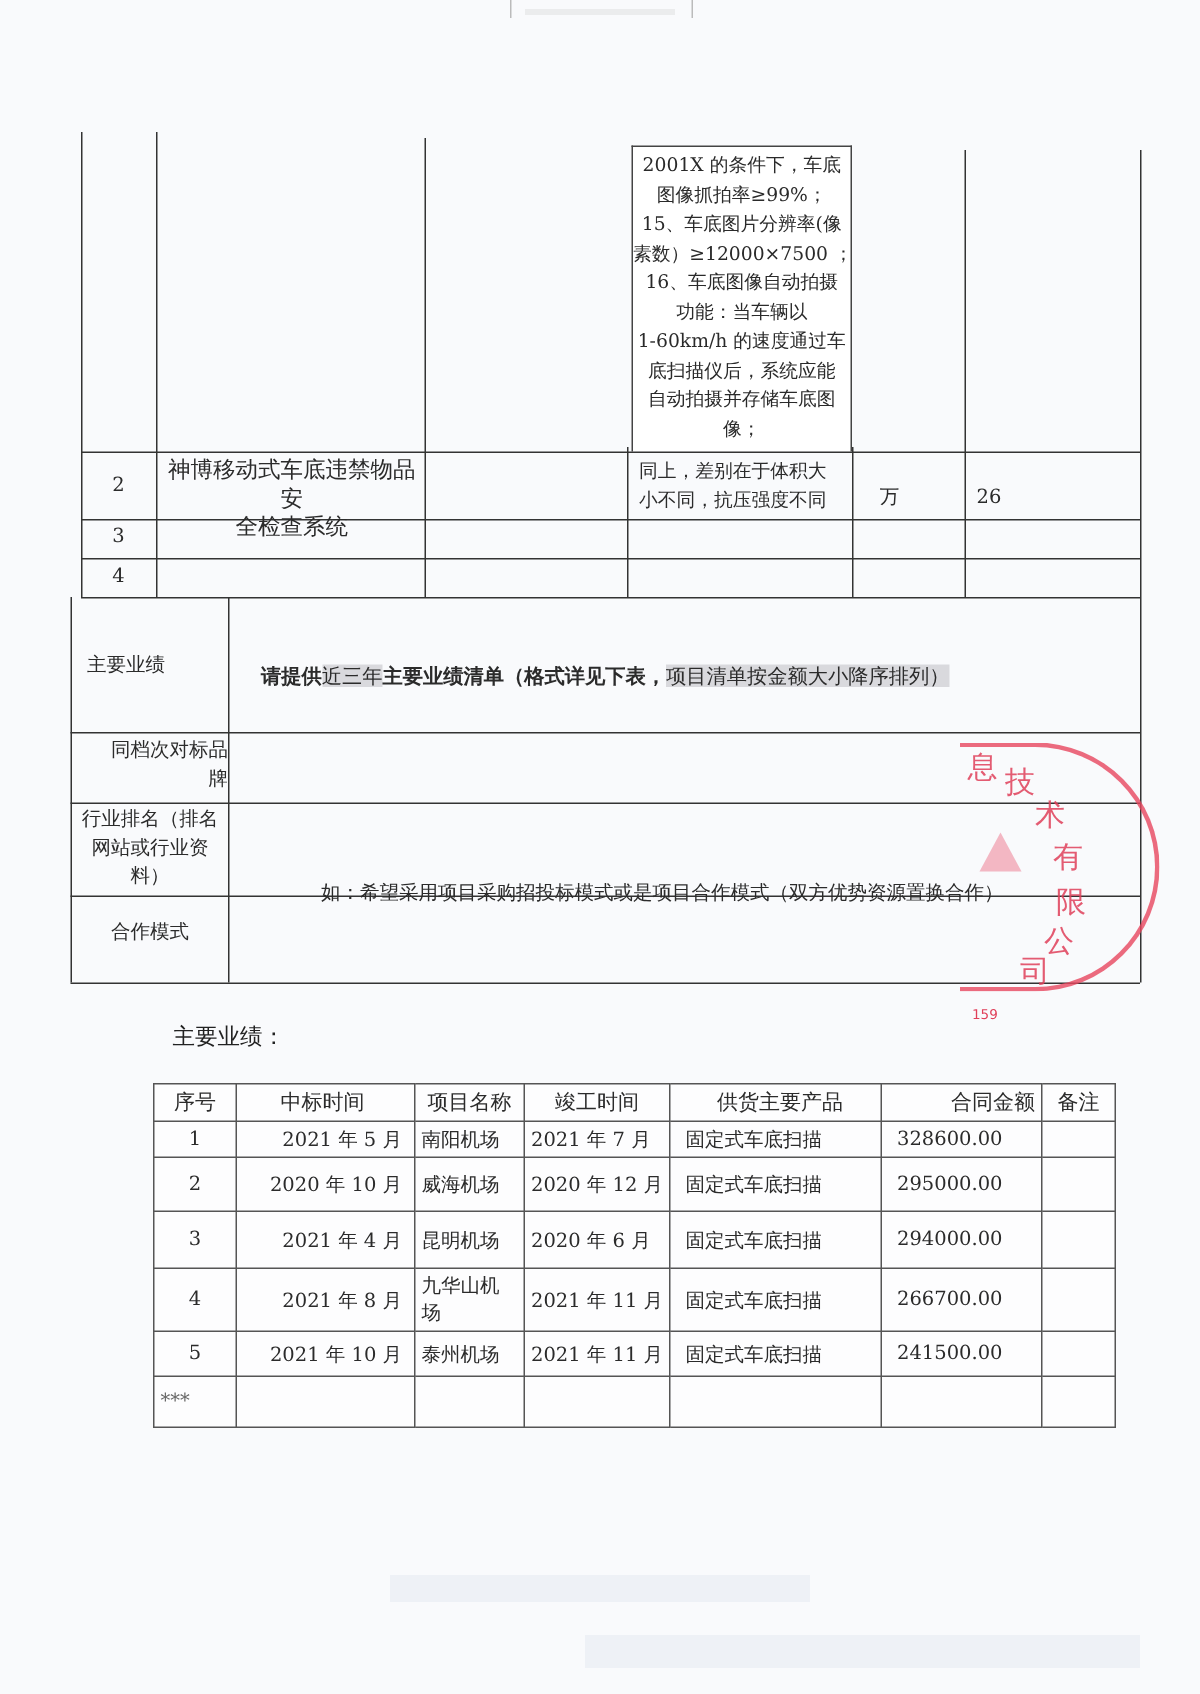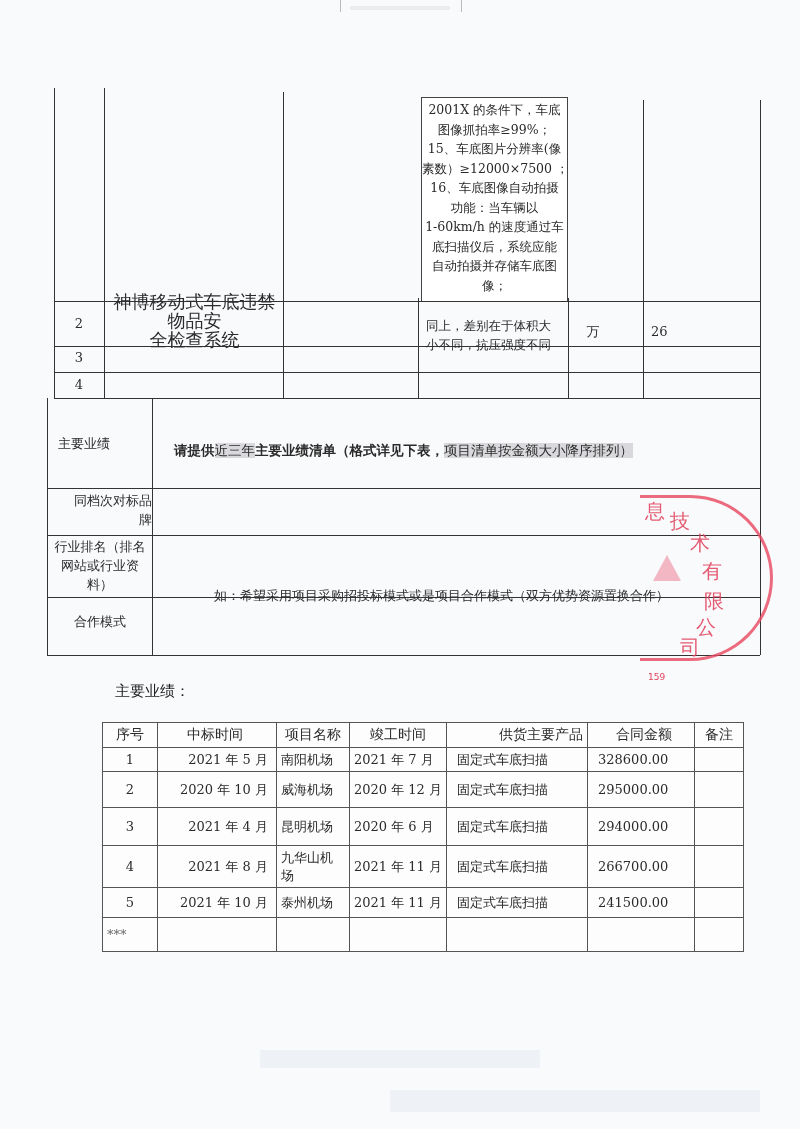--- a/index.html
+++ b/index.html
@@ -94,25 +94,25 @@
       <div>自动拍摄并存储车底图</div>
       <div>像；</div>
     </div>
 
     <div class="hl" style="left:54px;top:301px;width:706px;"></div>
     <div class="hl" style="left:54px;top:346px;width:706px;"></div>
     <div class="hl" style="left:54px;top:372px;width:706px;"></div>
     <div class="hl" style="left:54px;top:398px;width:706px;"></div>
 
     <div class="cell-text center" style="left:54px;top:314px;width:50px;">2</div>
-    <div class="cell-text center" style="left:106px;top:292px;width:177px;font-family:'DejaVu Sans',sans-serif;font-size:18px;">
+    <div class="cell-text center" style="left:106px;top:304px;width:177px;font-family:'DejaVu Sans',sans-serif;font-size:15px;">
       <div>神博移动式车底违禁物品安</div>
       <div>全检查系统</div>
     </div>
-    <div class="cell-text" style="left:426px;top:304px;width:142px;font-size:12.5px;margin-top:12px;">
+    <div class="cell-text" style="left:426px;top:304px;width:142px;font-size:12.5px;">
       <div>同上，差别在于体积大</div>
       <div>小不同，抗压强度不同</div>
     </div>
     <div class="cell-text center" style="left:568px;top:322px;width:50px;">万</div>
     <div class="cell-text" style="left:651px;top:322px;">26</div>
 
     <div class="cell-text center" style="left:54px;top:348px;width:50px;">3</div>
     <div class="cell-text center" style="left:54px;top:375px;width:50px;">4</div>
   </div>
 
@@ -157,22 +157,22 @@
 
   <div class="section-title">主要业绩：</div>
 
   <table class="perf">
     <thead>
       <tr>
         <th class="c-idx">序号</th>
         <th class="c-bid" style="text-align:center;">中标时间</th>
         <th class="c-name" style="text-align:center;">项目名称</th>
         <th class="c-done">竣工时间</th>
-        <th class="c-prod" style="text-align:right;">供货主要产品</th>
-        <th class="c-amt" style="text-align:center;">合同金额</th>
+        <th class="c-prod" style="text-align:center;">供货主要产品</th>
+        <th class="c-amt" style="text-align:right;">合同金额</th>
         <th class="c-note" style="text-align:center;">备注</th>
       </tr>
     </thead>
     <tbody>
       <tr style="height:24px;">
         <td class="c-idx">1</td>
         <td class="c-bid">2021 年 5 月</td>
         <td class="c-name">
             <div>南阳机场</div>
           </td>

